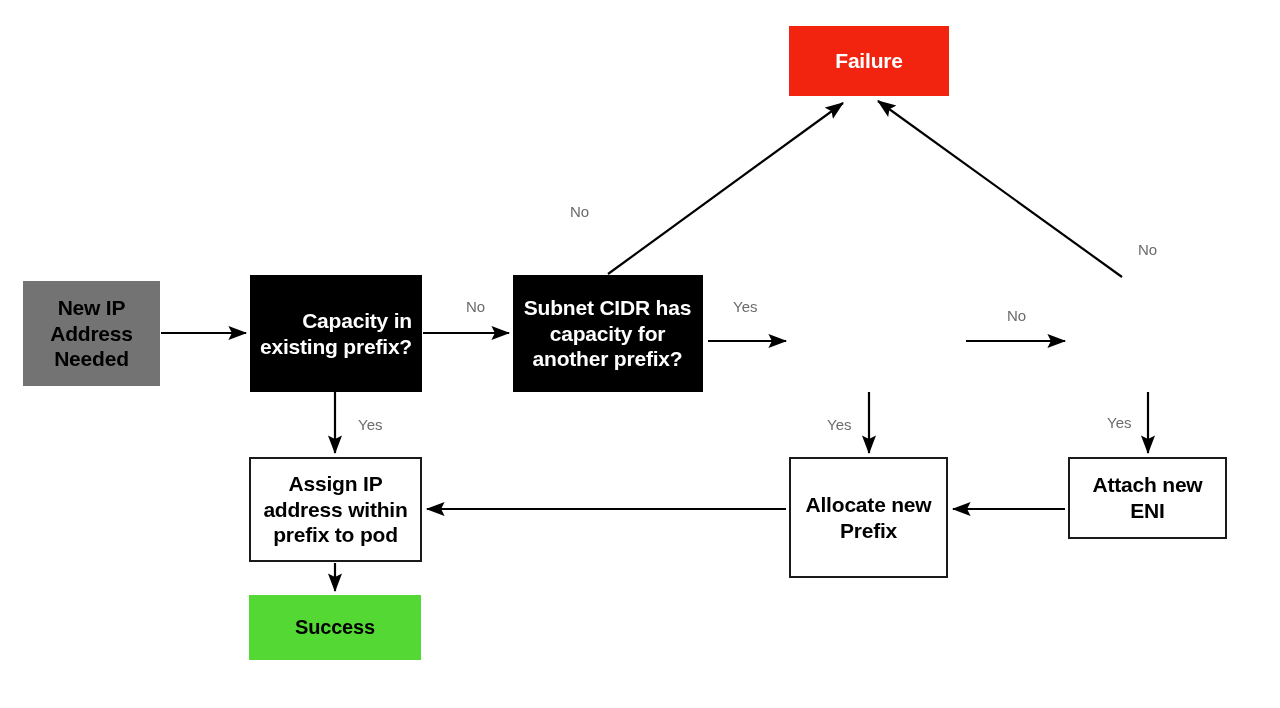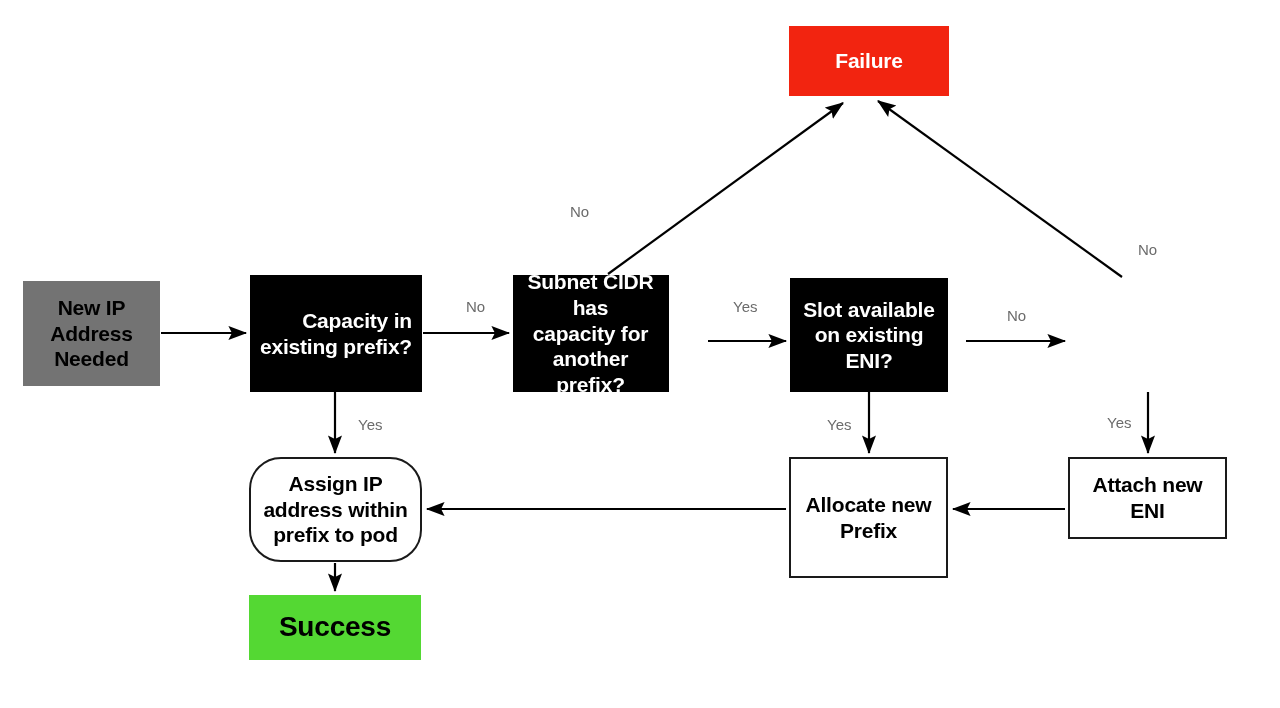--- a/index.html
+++ b/index.html
@@ -49,21 +49,21 @@
   }
   .node-start {
     background: #737373;
     color: #000000;
     font-size: 21px;
     padding: 4px 8px;
   }
   .node-success {
     background: #54d833;
     color: #000000;
-    font-size: 28px;
+    font-size: 20px;
   }
   .node-failure {
     background: #f22410;
     color: #ffffff;
     font-size: 21px;
   }
   .node-label {
     display: block;
     white-space: pre-line;
   }
@@ -117,34 +117,29 @@
     <span class="node-label">New IP
 Address
 Needed</span>
   </div>
 
   <div class="node node-decision" style="left:250px; top:275px; width:172px; height:117px;text-align:right;">
     <span class="node-label">Capacity in
 existing prefix?</span>
   </div>
 
-  <div class="node node-decision" style="left:513px; top:275px; width:156px; height:117px;padding-left:7px;">
+  <div class="node node-decision" style="left:513px; top:275px; width:190px; height:117px;padding-left:7px;">
     <span class="node-label">Subnet CIDR has
 capacity for
 another prefix?</span>
   </div>
 
-  <div class="node node-decision" style="left:790px; top:278px; width:158px; height:114px;">
-    <span class="node-label">Slot available
-on existing
-ENI?</span>
-  </div>
 
 
-  <div class="node node-process" style="left:249px; top:457px; width:173px; height:105px;border-radius:32px;">
+  <div class="node node-process" style="left:249px; top:457px; width:173px; height:105px;">
     <span class="node-label">Assign IP
 address within
 prefix to pod</span>
   </div>
 
   <div class="node node-process" style="left:789px; top:457px; width:159px; height:121px;">
     <span class="node-label">Allocate new
 Prefix</span>
   </div>
 

